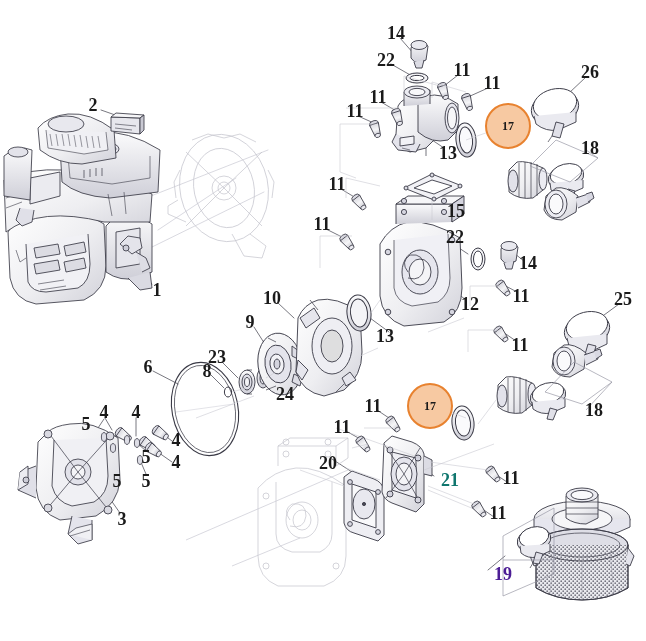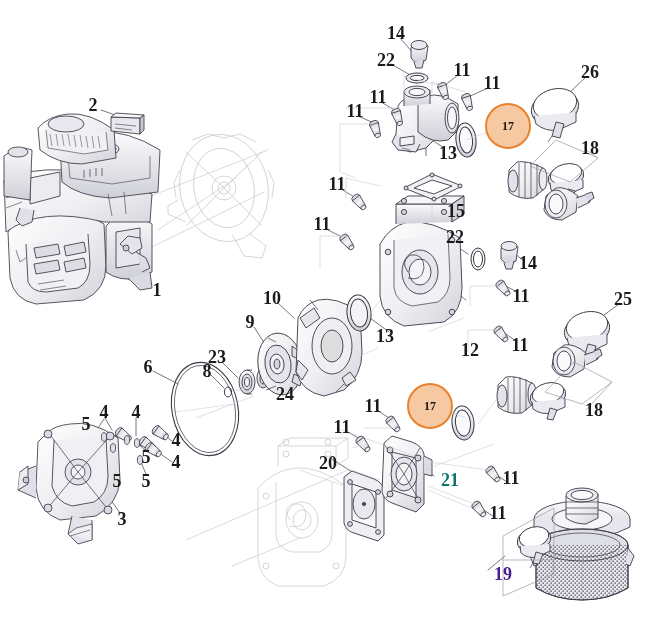--- a/index.html
+++ b/index.html
@@ -599,21 +599,21 @@
       <div class="callout-num" style="left: 462px; top: 70px; color: rgb(26, 26, 26);">11</div>
       <div class="callout-num" style="left: 492px; top: 83px; color: rgb(26, 26, 26);">11</div>
       <div class="callout-num" style="left: 337px; top: 184px; color: rgb(26, 26, 26);">11</div>
       <div class="callout-num" style="left: 322px; top: 224px; color: rgb(26, 26, 26);">11</div>
       <div class="callout-num" style="left: 521px; top: 296px; color: rgb(26, 26, 26);">11</div>
       <div class="callout-num" style="left: 520px; top: 345px; color: rgb(26, 26, 26);">11</div>
       <div class="callout-num" style="left: 373px; top: 406px; color: rgb(26, 26, 26);">11</div>
       <div class="callout-num" style="left: 342px; top: 427px; color: rgb(26, 26, 26);">11</div>
       <div class="callout-num" style="left: 511px; top: 478px; color: rgb(26, 26, 26);">11</div>
       <div class="callout-num" style="left: 498px; top: 513px; color: rgb(26, 26, 26);">11</div>
-      <div class="callout-num" style="left: 470px; top: 304px; color: rgb(26, 26, 26); margin-top: 46px;">12</div>
+      <div class="callout-num" style="left: 470px; top: 304px; color: rgb(26, 26, 26);">12</div>
       <div class="callout-num" style="left: 385px; top: 336px; color: rgb(26, 26, 26);">13</div>
       <div class="callout-num" style="left: 396px; top: 33px; color: rgb(26, 26, 26);">14</div>
       <div class="callout-num" style="left: 528px; top: 263px; color: rgb(26, 26, 26);">14</div>
       <div class="callout-num" style="left: 456px; top: 211px; color: rgb(26, 26, 26); text-align: right;">15</div>
       <div class="callout-num" style="left: 448px; top: 153px; color: rgb(26, 26, 26);">13</div>
       <div class="callout-num" style="left: 590px; top: 148px; color: rgb(26, 26, 26);">18</div>
       <div class="callout-num" style="left: 594px; top: 410px; color: rgb(26, 26, 26);">18</div>
       <div class="callout-num" style="left: 492px; top: 574px; color: #4c1d95; margin-left: 11px;">19</div>
       <div class="callout-num" style="left: 328px; top: 463px; color: rgb(26, 26, 26);">20</div>
       <div class="callout-num" style="left: 450px; top: 480px; color: #0f766e; text-align: center;">21</div>

